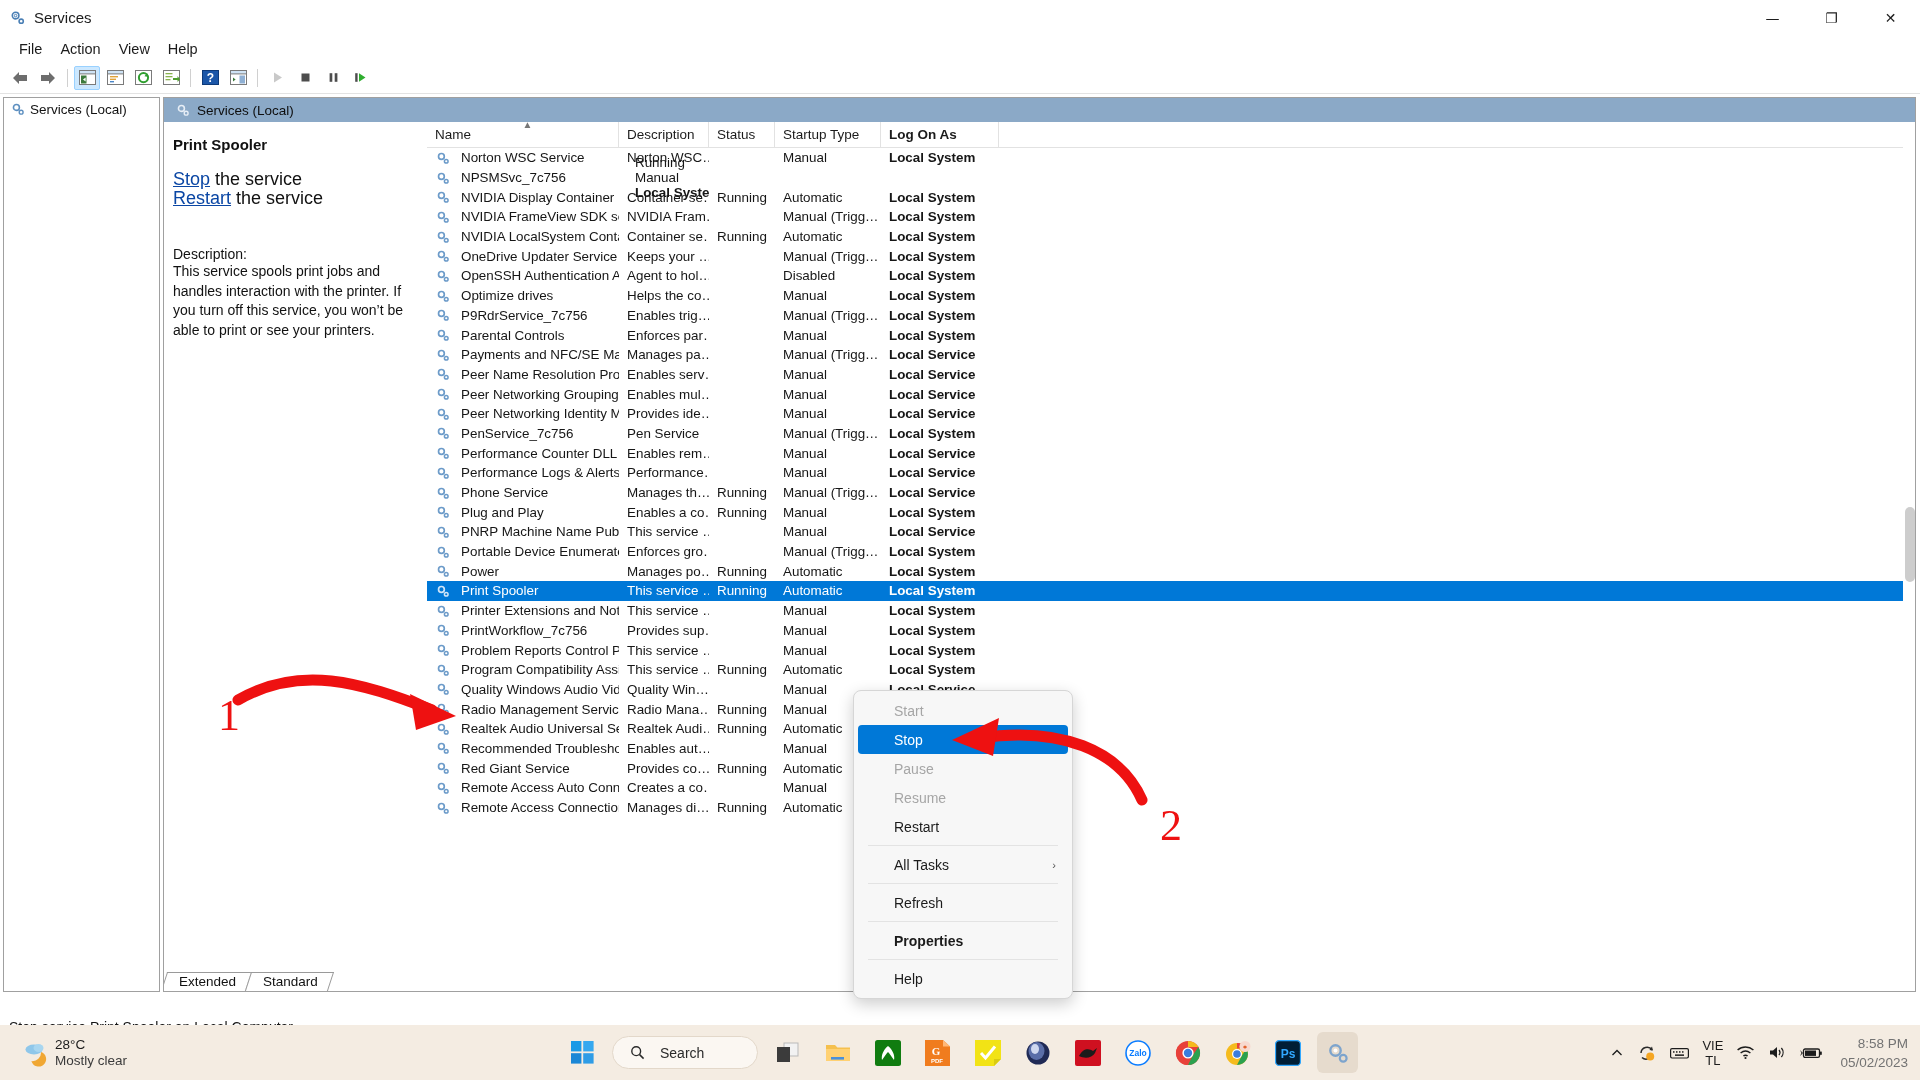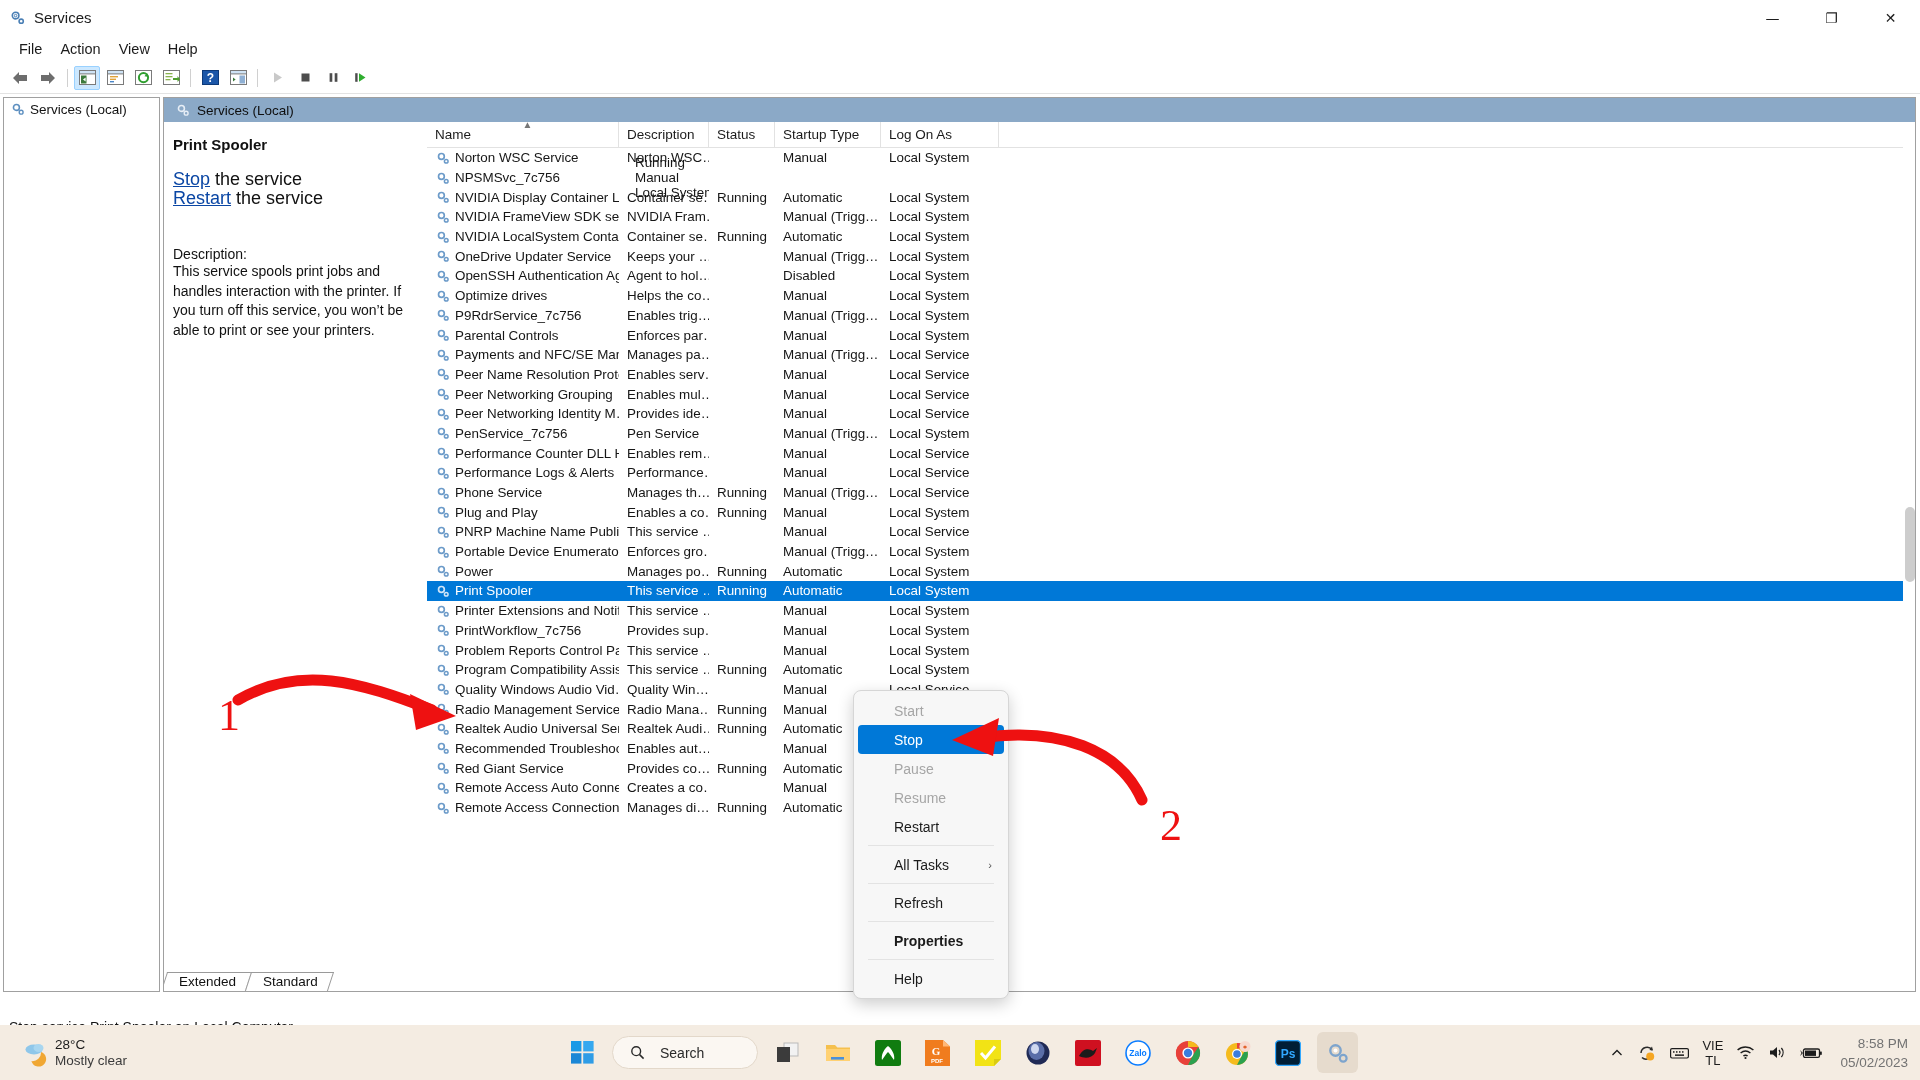--- a/index.html
+++ b/index.html
@@ -93,28 +93,28 @@
     font-size: 13.5px; color: #1b1b1b; display: flex; align-items: center;
     padding-left: 8px; border-right: 1px solid #e2e2e2; position: relative;
   }
   #lv-head .hc .sortmark {
     position: absolute; top: -3px; left: 50%; font-size: 10px; color: #777;
   }
   .lv-rows { position: relative; }
   .lvrow { display: flex; height: 19.7px; align-items: center; font-size: 13.4px; color: #161616; }
   .lvrow.sel { background: #0078d7; color: #ffffff; }
   .cell { padding-left: 8px; overflow: hidden; white-space: nowrap; }
-  .cell.name { display: flex; align-items: center; gap: 5px; padding-left: 9px; }
+  .cell.name { display: flex; align-items: center; gap: 11px; padding-left: 9px; }
 
   
   .w-name  { width: 192px; }
   .w-desc  { width: 90px; }
   .w-stat  { width: 66px; }
   .w-start { width: 106px; }
-  .w-logon { width: 118px; }
+  .w-logon { width: 118px; font-weight: bold; }
 
   
   .gear { width: 14px; height: 14px; flex: 0 0 14px; }
 
   
   #bottomtabs {
     position: absolute; bottom: 0; left: 0; width: 100%; height: 24px;
     display: flex; align-items: flex-end; padding-left: 0px;
     background: #fff; border-top: 1px solid #ffffff;
   }
@@ -134,21 +134,21 @@
 
   
   #statusbar {
     position: absolute; top: 1013px; left: 0; width: 1920px; height: 27px;
     background: #ffffff; display: flex; align-items: center; padding-left: 9px;
     font-size: 14px; color: #141414;
   }
 
   
   #ctxmenu {
-    position: absolute; left: 853px; top: 690px; width: 156px;
+    position: absolute; left: 853px; top: 690px; width: 220px;
     background: #f7f7f7; border: 1px solid #d6d6d6; border-radius: 8px;
     box-shadow: 0 5px 16px rgba(0,0,0,0.20);
     padding: 5px 4px; z-index: 40;
   }
   .cmi {
     height: 29px; display: flex; align-items: center; padding-left: 36px;
     font-size: 14px; color: #1b1b1b; border-radius: 4px; position: relative;
   }
   .cmi.disabled { color: #a6a6a6; }
   .cmi.highlight { background: #0078d7; color: #fff; }

